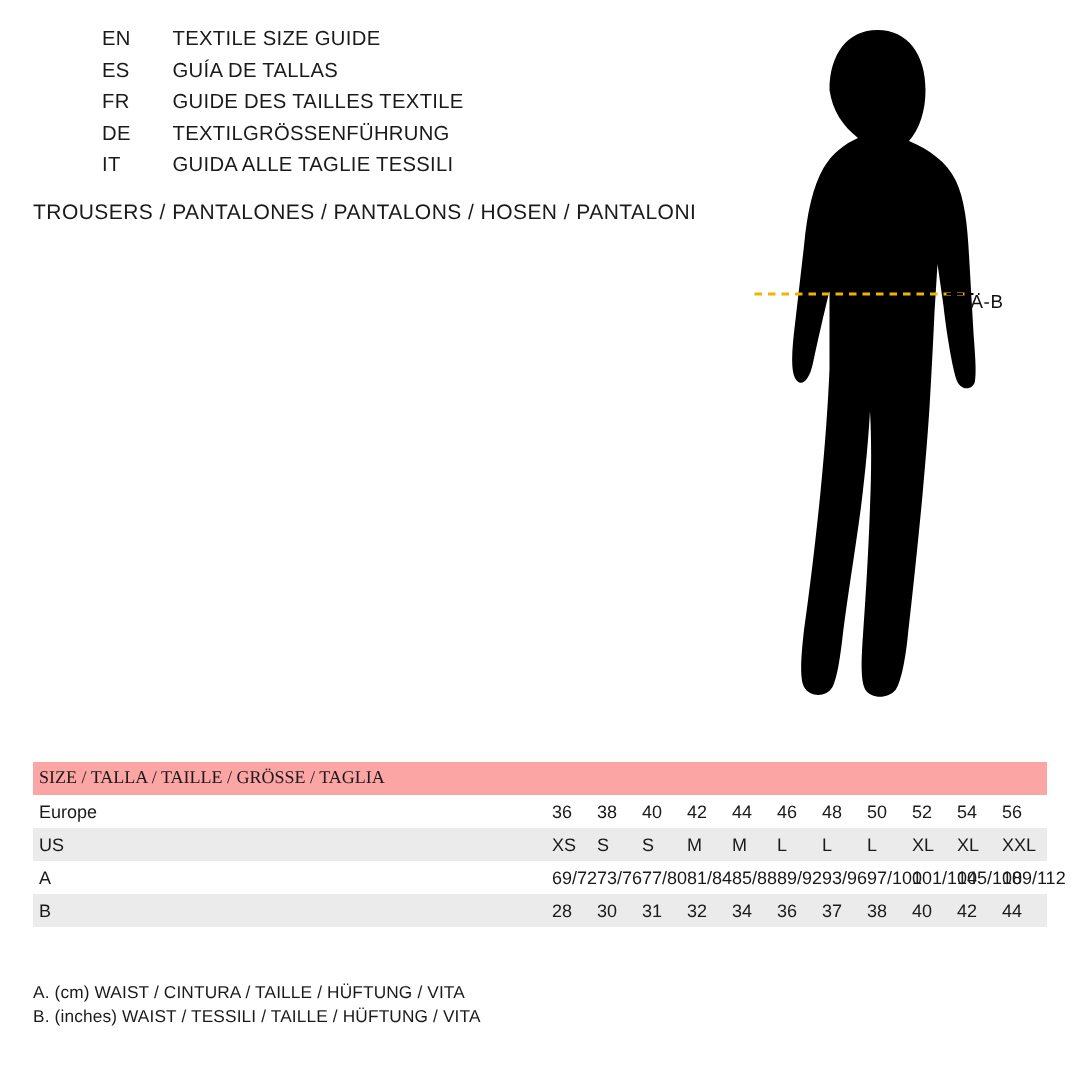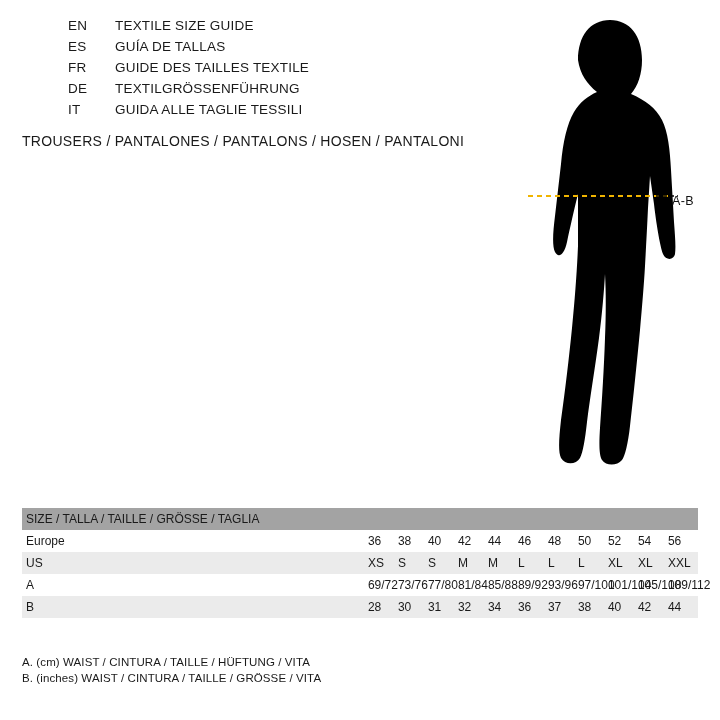--- a/index.html
+++ b/index.html
@@ -44,21 +44,21 @@
     left: 22px;
     font-size: 14px;
     font-weight: normal;
     letter-spacing: .3px;
   }
 
   
   .figure-area {
     position: absolute;
     top: 8px;
-    left: 470px;
+    left: 445px;
     width: 250px;
     height: 480px;
     text-align: right;
   }
   .figure-svg { display:block; }
 
   .ab-label {
     position: absolute;
     left: 202px;
     top: 186px;
@@ -86,23 +86,24 @@
     table-layout: fixed;
   }
   table.size-table td {
     font-size: 12px;
     padding: 2px 0 3px 0;
     height: 17px;
     color: #1a1a1a;
   }
   .col-label { width: 98px; text-align: left; padding-left: 4px !important; }
   .row-head td {
-    background: #a3a3a3;
+    background: #fca5a5;
     font-size: 12px;
     font-weight: normal;
+    font-family: Liberation Serif, serif;
   }
   .row-alt td { background: #ebebeb; }
   .row-plain td { background: #ffffff; margin-left: 16px; }
   td.val { text-align: left; }
 
   .foot-notes {
     position: absolute;
     top: 654px;
     left: 22px;
     font-size: 11.5px;
@@ -259,14 +260,14 @@
         <td class="val">40</td>
         <td class="val">42</td>
         <td class="val">44</td>
       </tr>
     </tbody>
   </table>
 </div>
 
 <div class="foot-notes">
   <div>A. (cm) WAIST / CINTURA / TAILLE / HÜFTUNG / VITA</div>
-  <div>B. (inches) WAIST / CINTURA / TAILLE / GRÖSSE / VITA</div>
+  <div>B. (inches) WAIST / TESSILI / TAILLE / HÜFTUNG / VITA</div>
 </div>
 
 </body></html>

